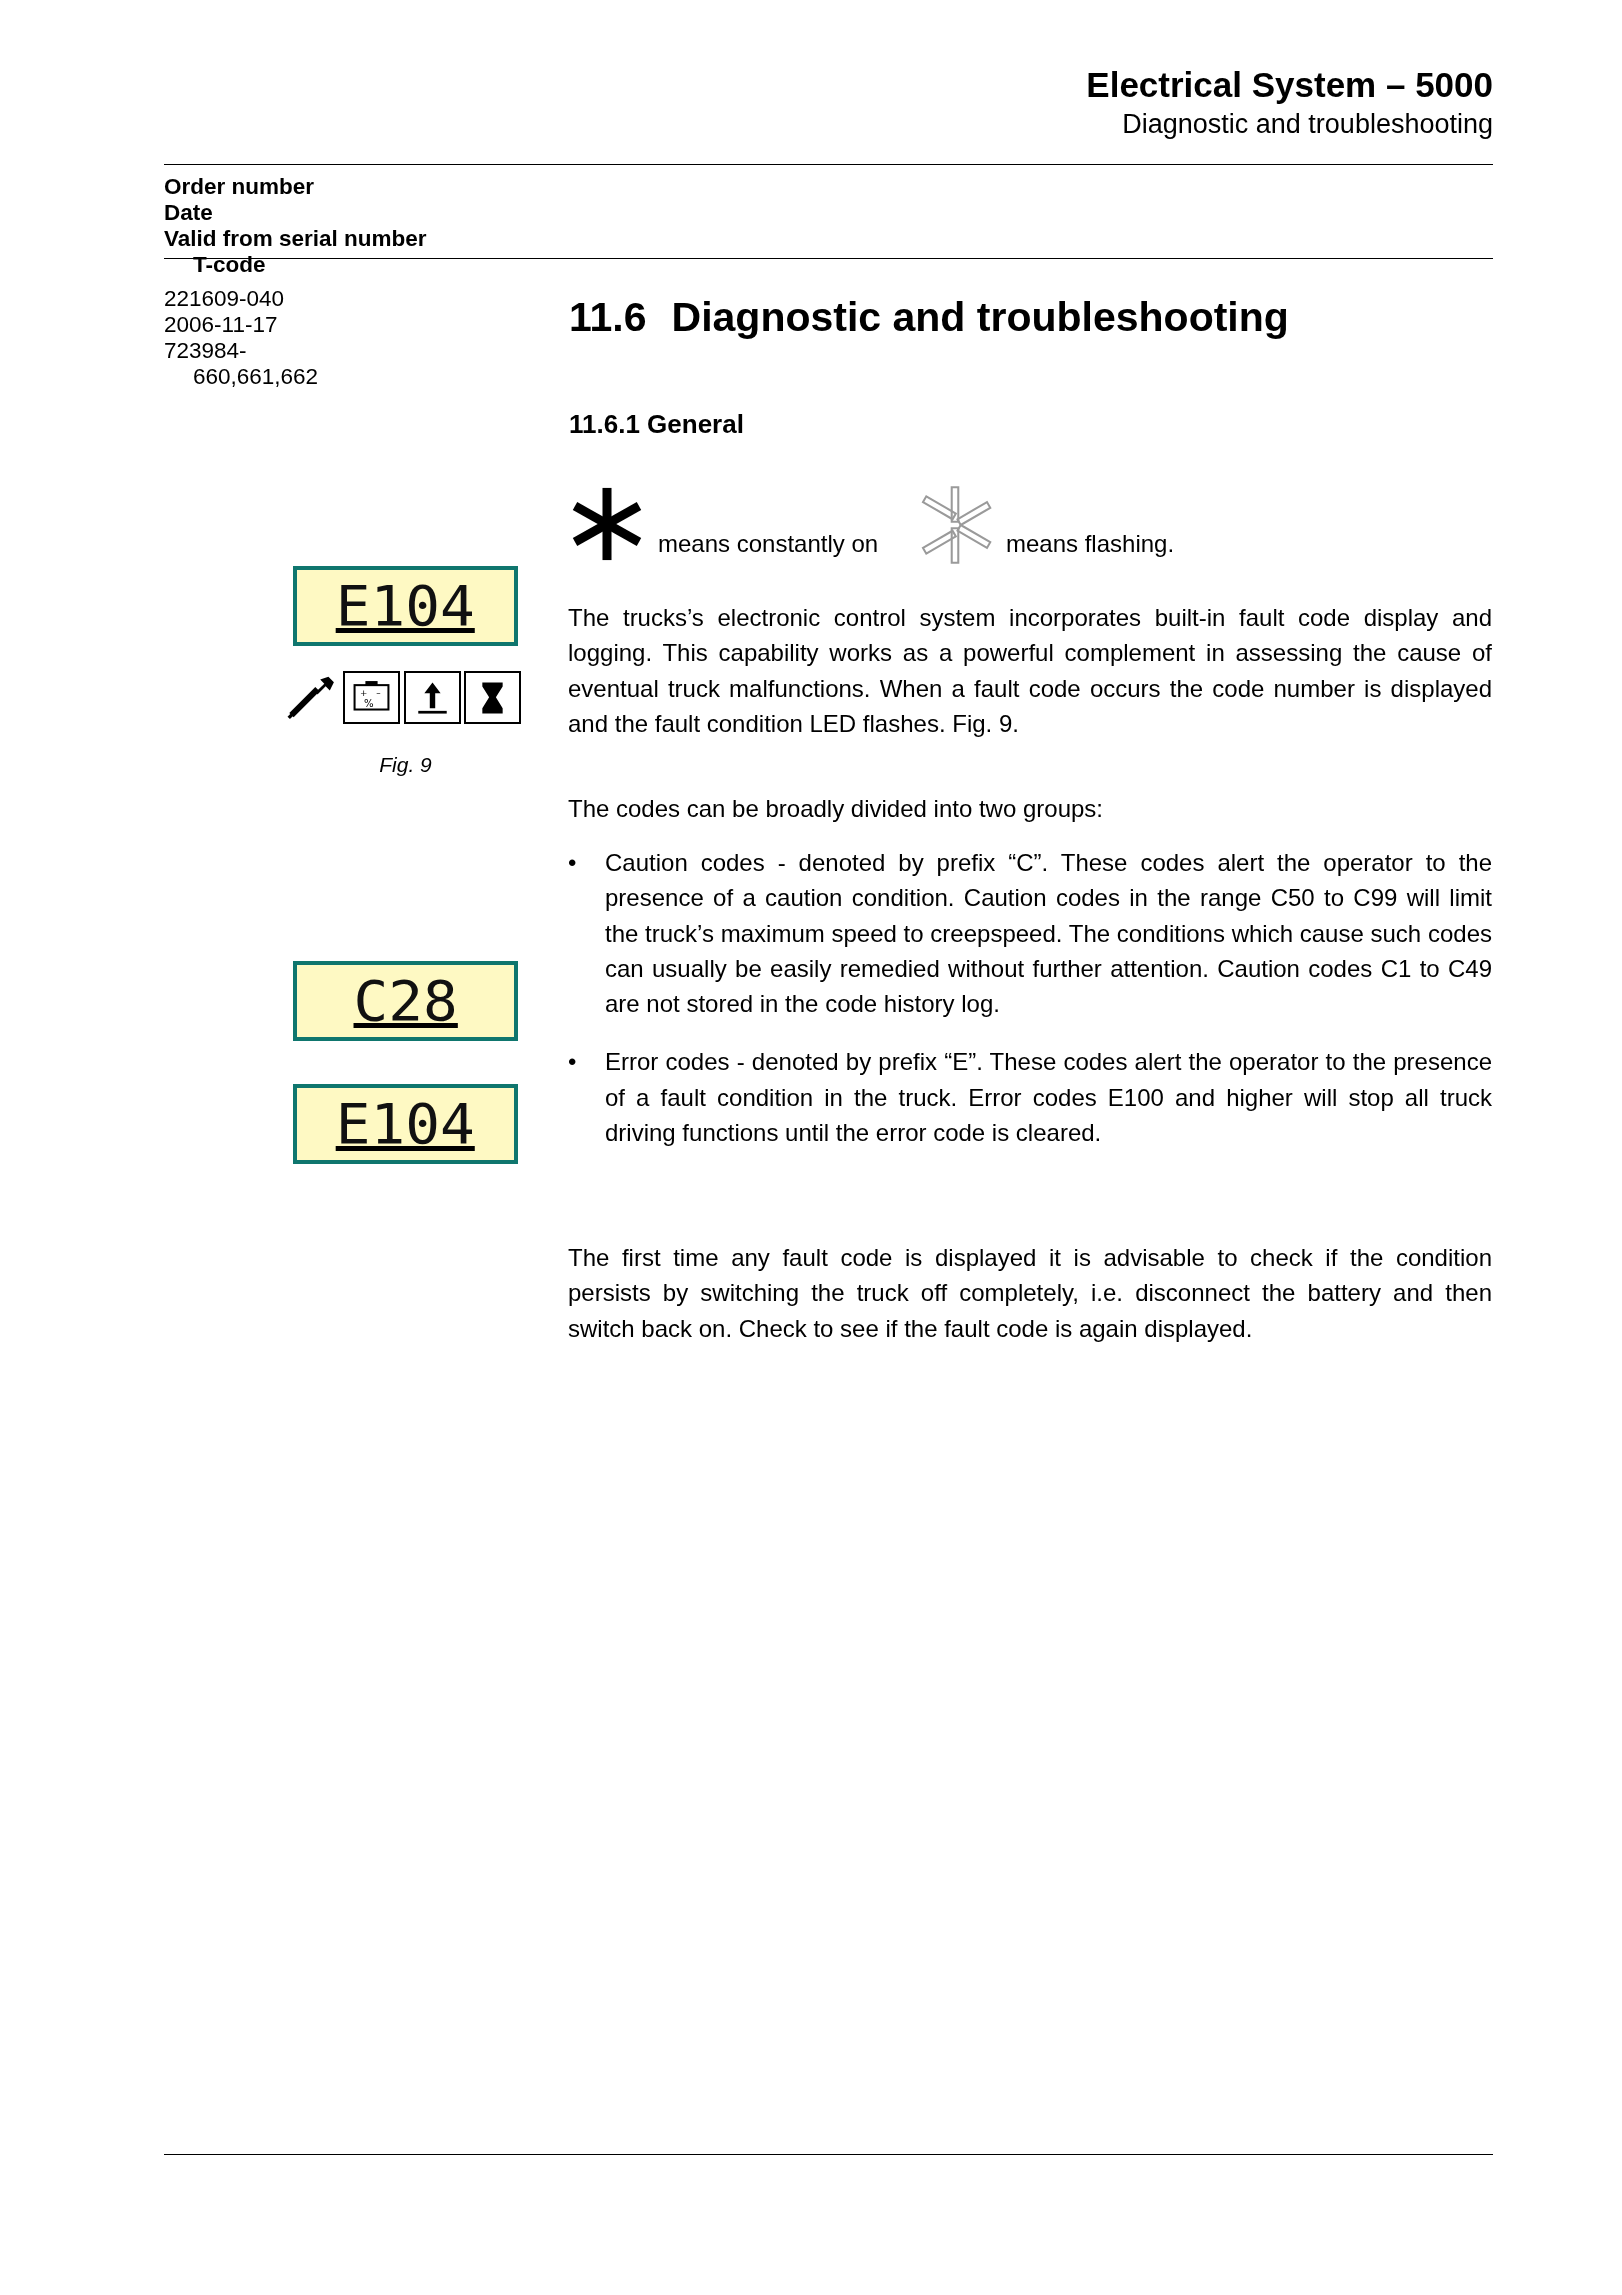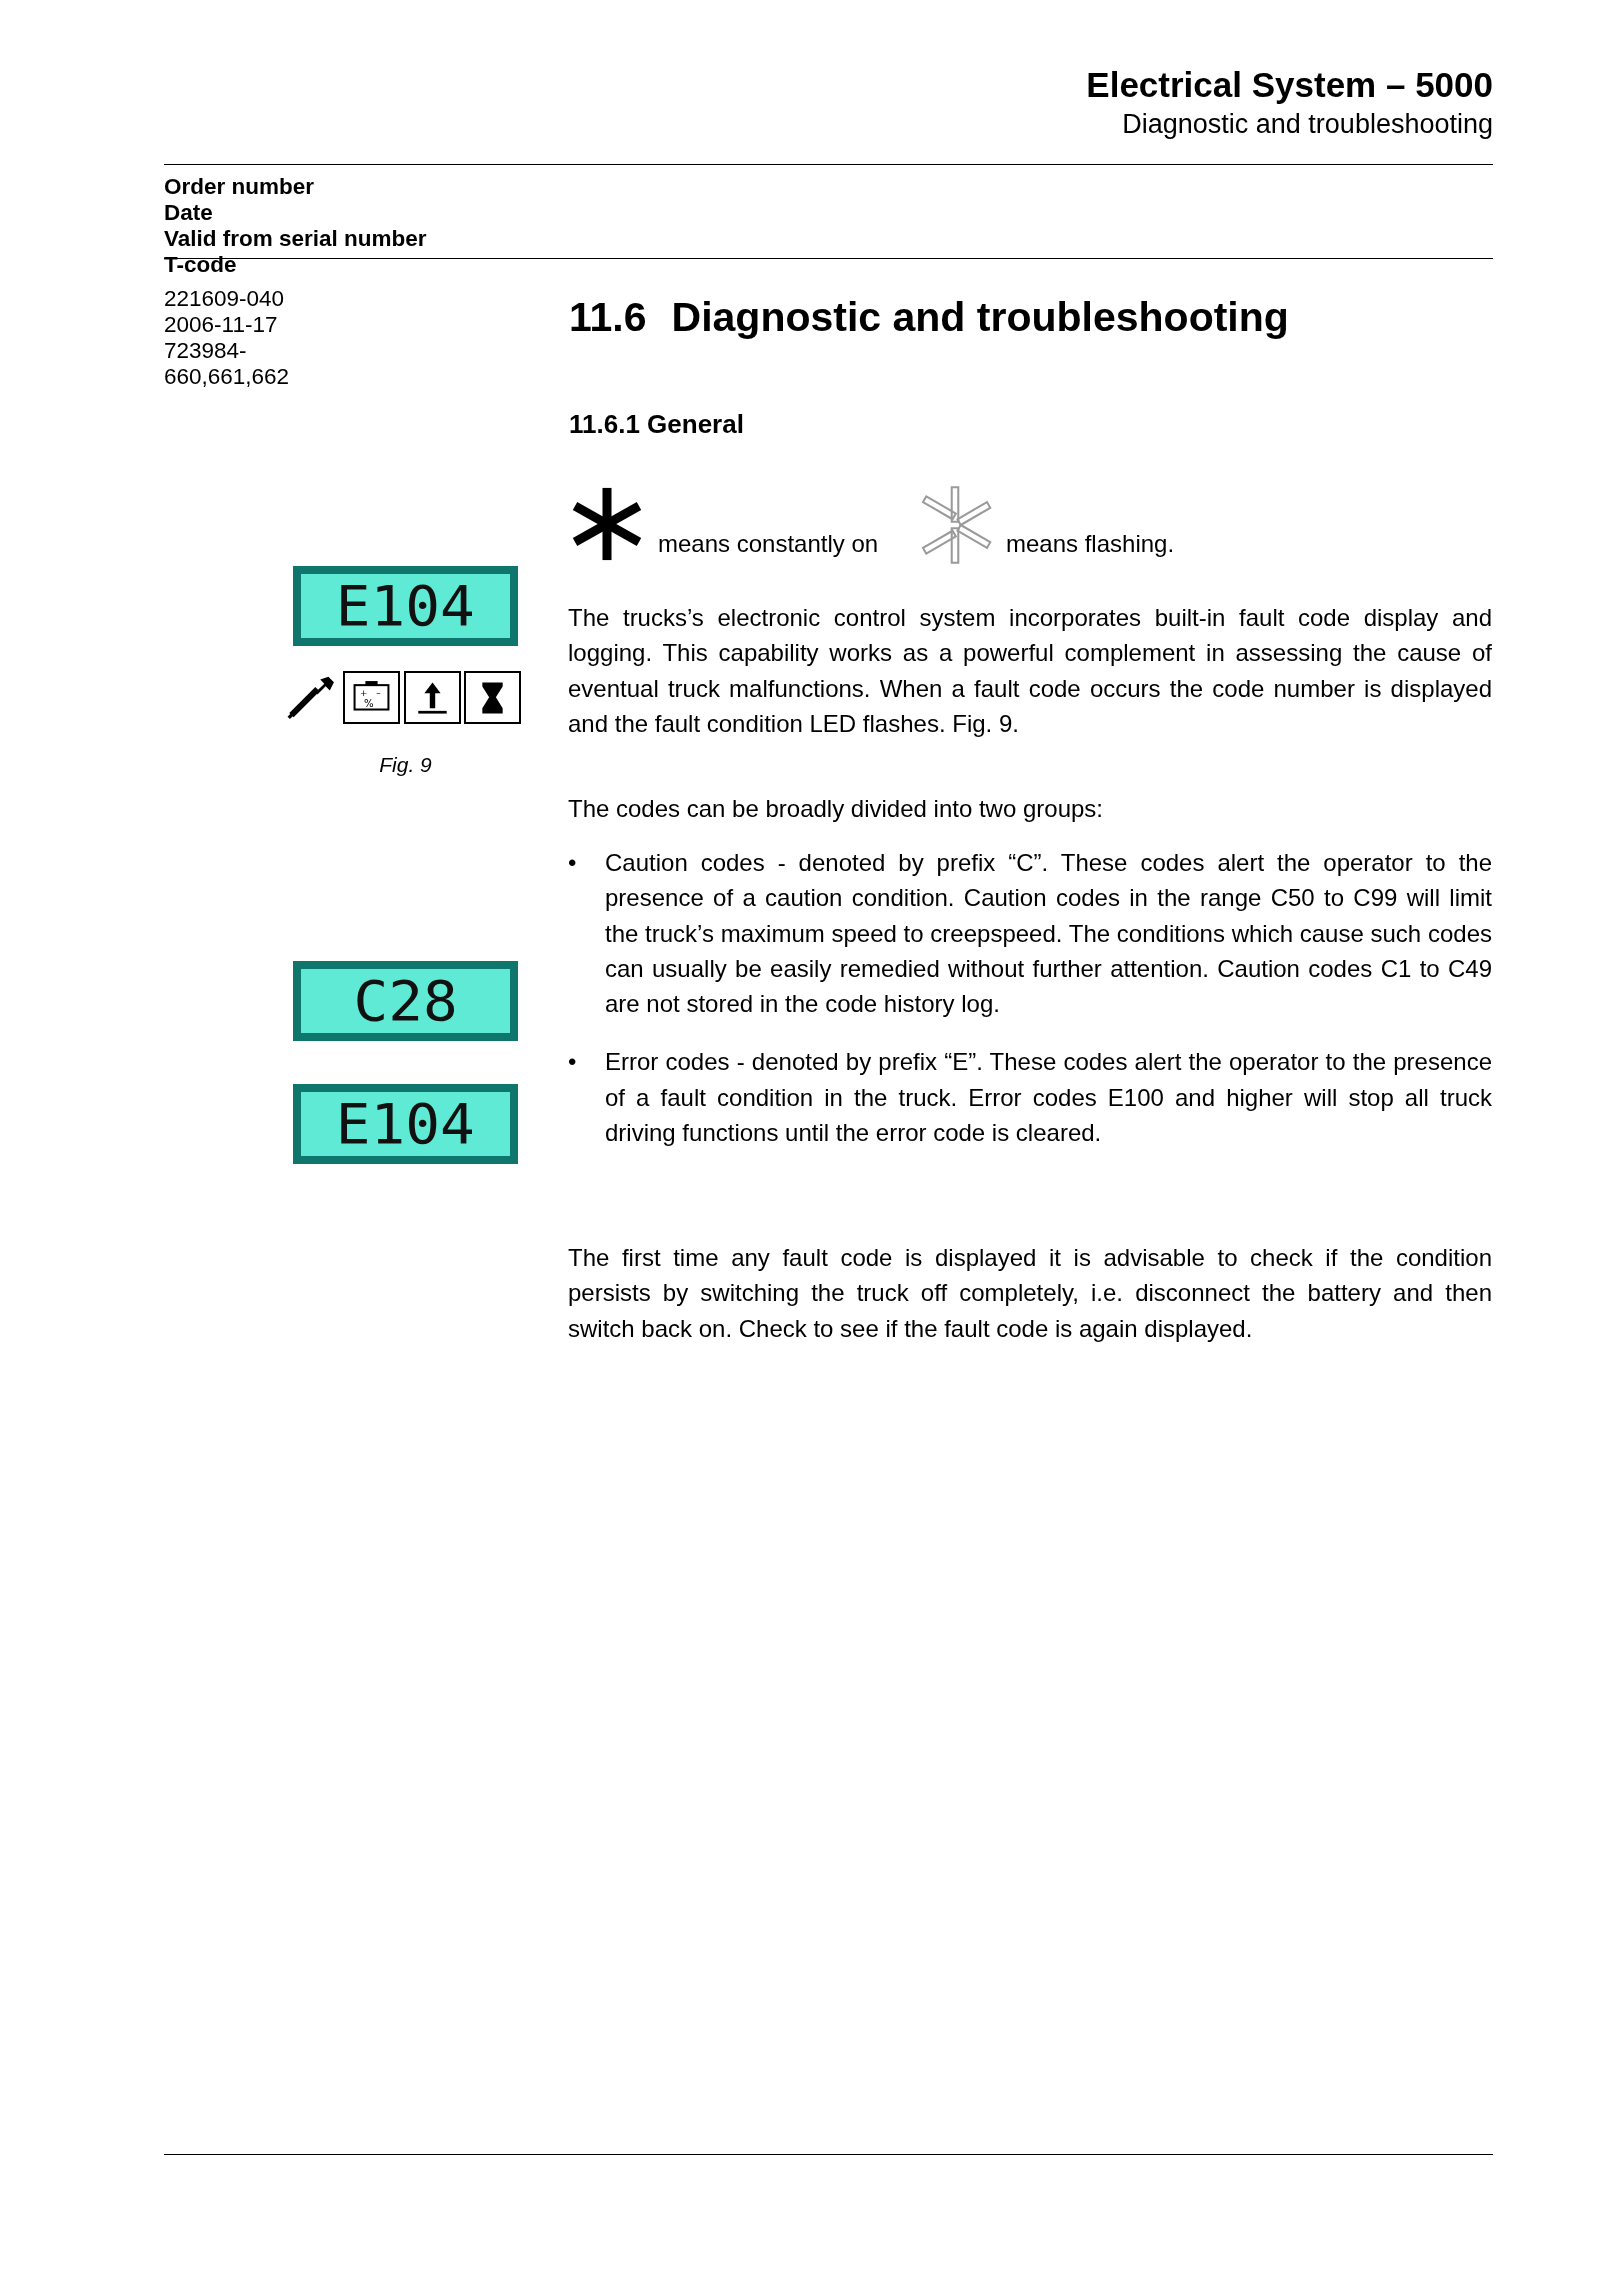--- a/index.html
+++ b/index.html
@@ -78,21 +78,21 @@
     display: flex;
     flex-direction: column;
   }
   .meta-row.head {
     font-weight: bold;
     margin-bottom: 8.2px;
   }
   .meta-c1 { width: 279px; }
   .meta-c2 { width: 228px; }
   .meta-c3 { width: 457px; }
-  .meta-c4 { width: 341px; }
+  .meta-c4 { width: 341px; margin-left: 29px; }
 
   
   .h-section {
     position: absolute;
     left: 569px;
     top: 294px;
     font-size: 41px;
     font-weight: bold;
     white-space: nowrap;
   }
@@ -170,23 +170,24 @@
   .bullet .btext {
     flex: 1 1 auto;
     text-align: justify;
   }
 
   .p3 { top: 1240px; }
 
   
   .lcd {
     position: absolute;
-    border: 8px solid #0f766e;
-    background: #5eead4;
+    border: 4px solid #0f766e;
+    background: #fef9c3;
     box-sizing: border-box;
+    text-decoration: underline;
   }
   .lcd-digits {
     display: flex;
     align-items: center;
     justify-content: center;
     height: 100%;
     gap: 12.3px;
     font-family: "DejaVu Sans Mono", monospace;
     font-size: 52px;
     letter-spacing: 0px;

